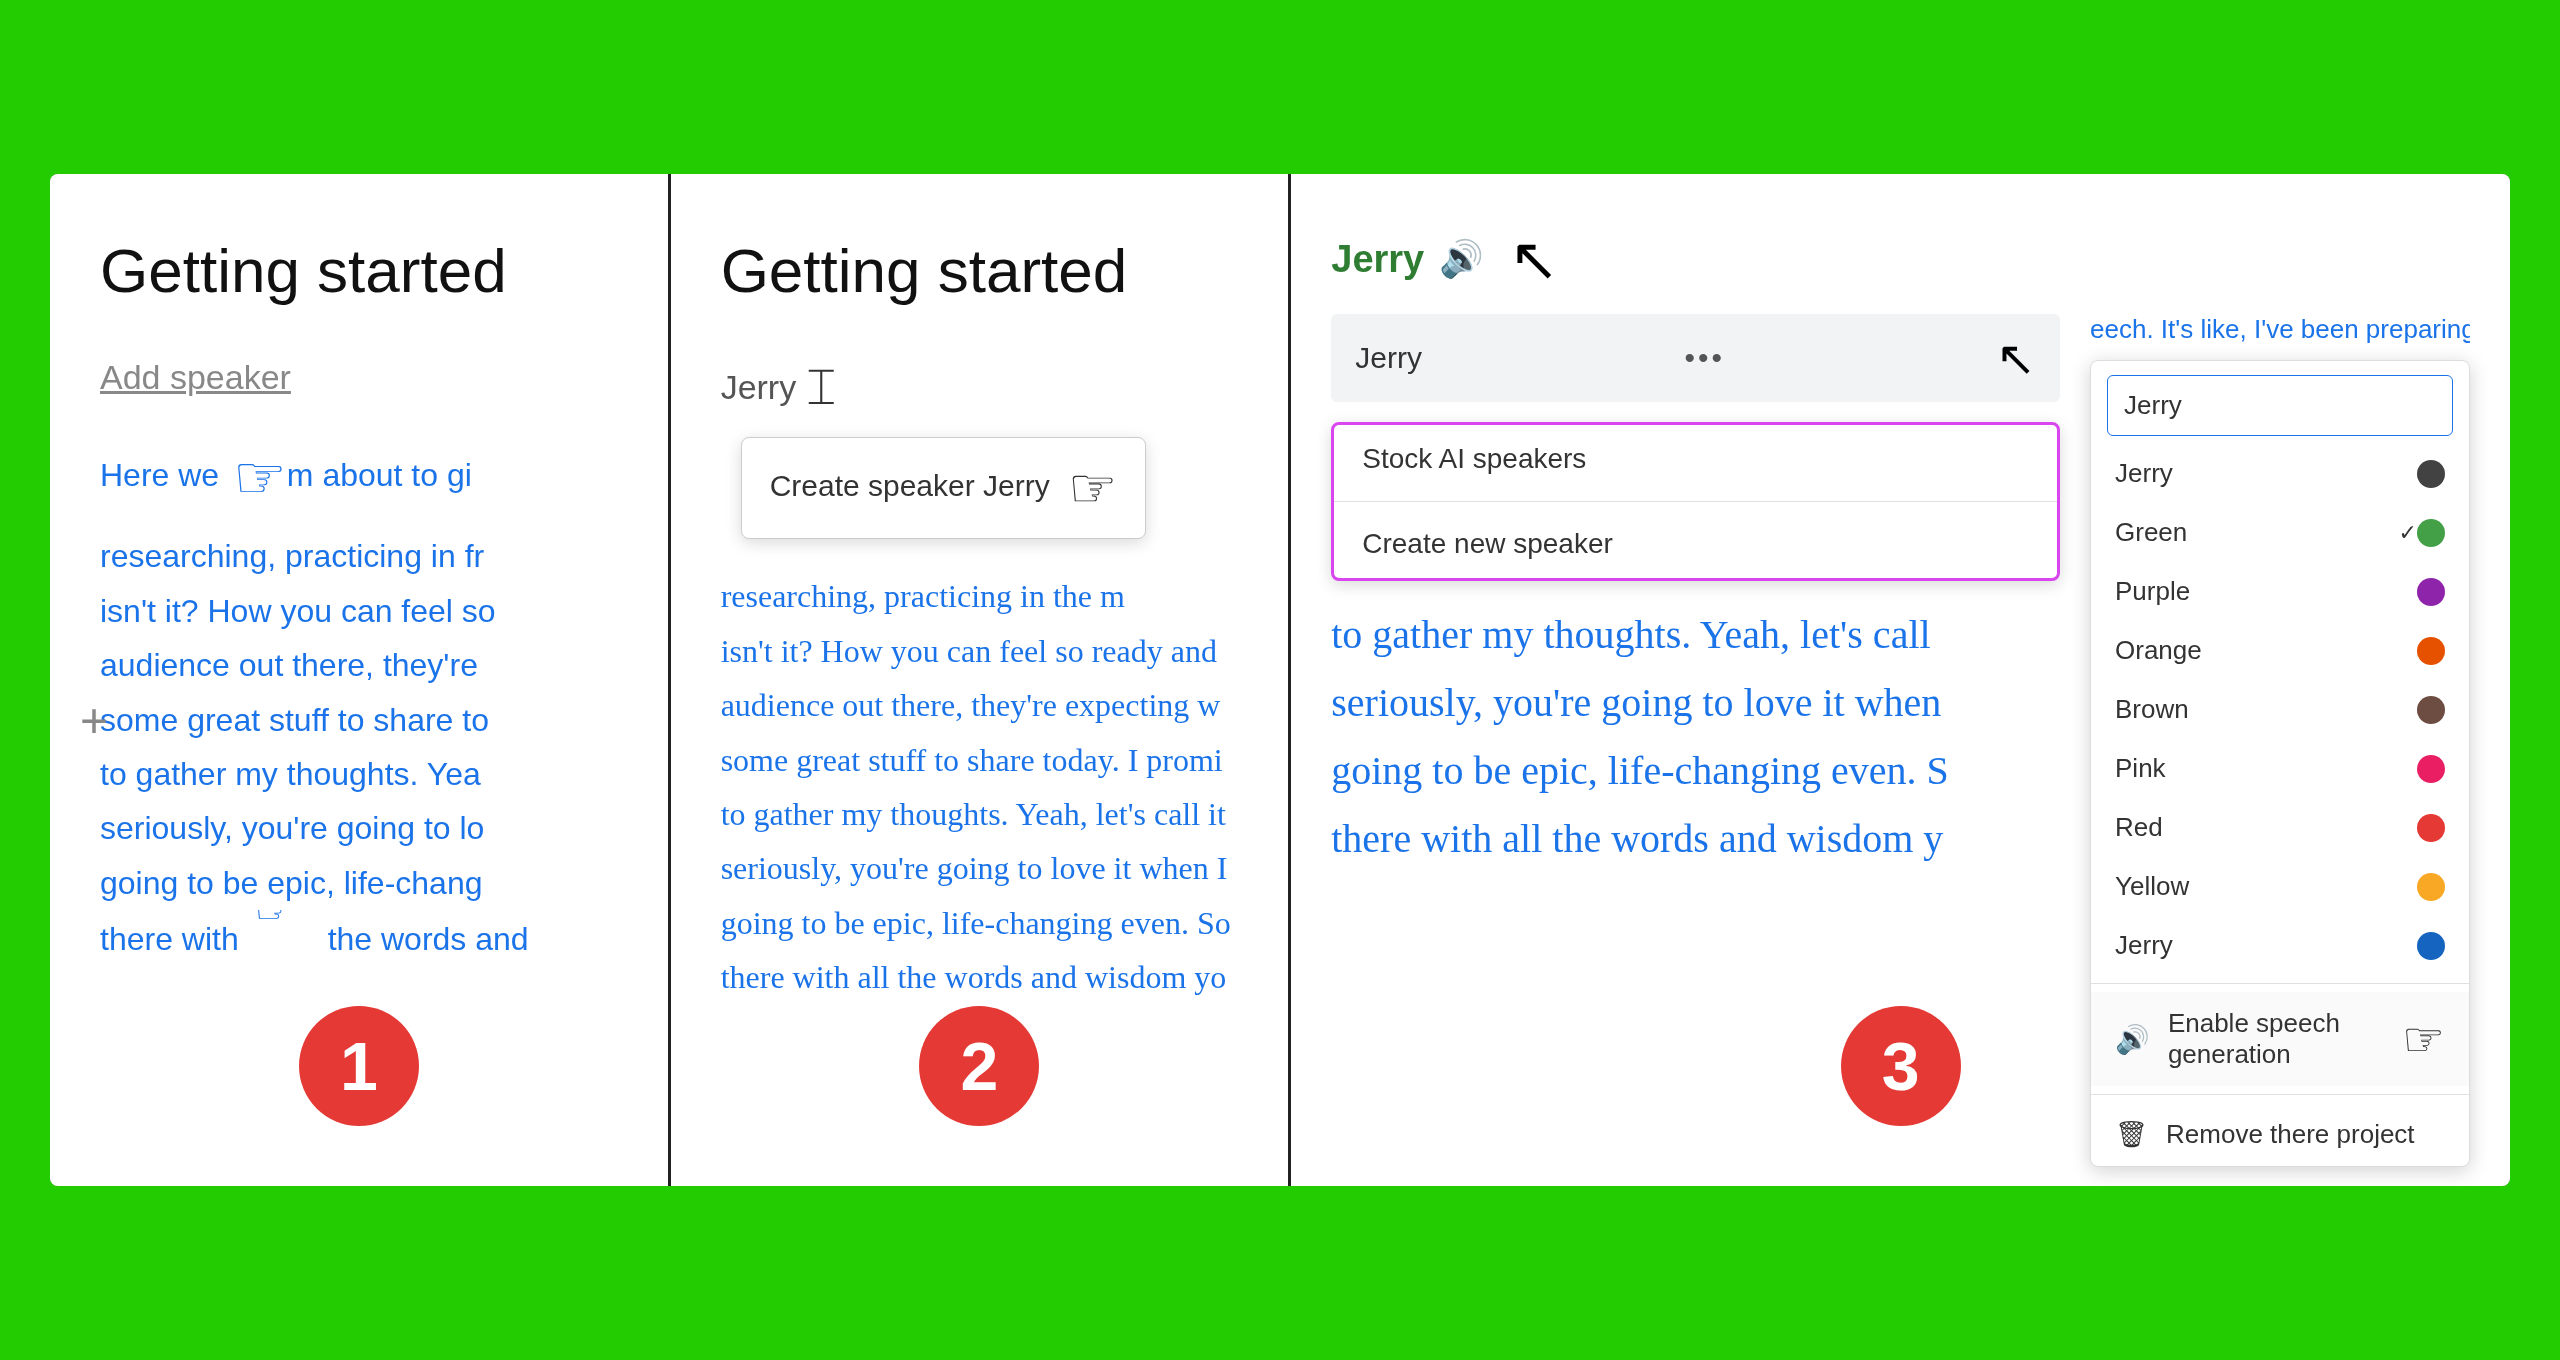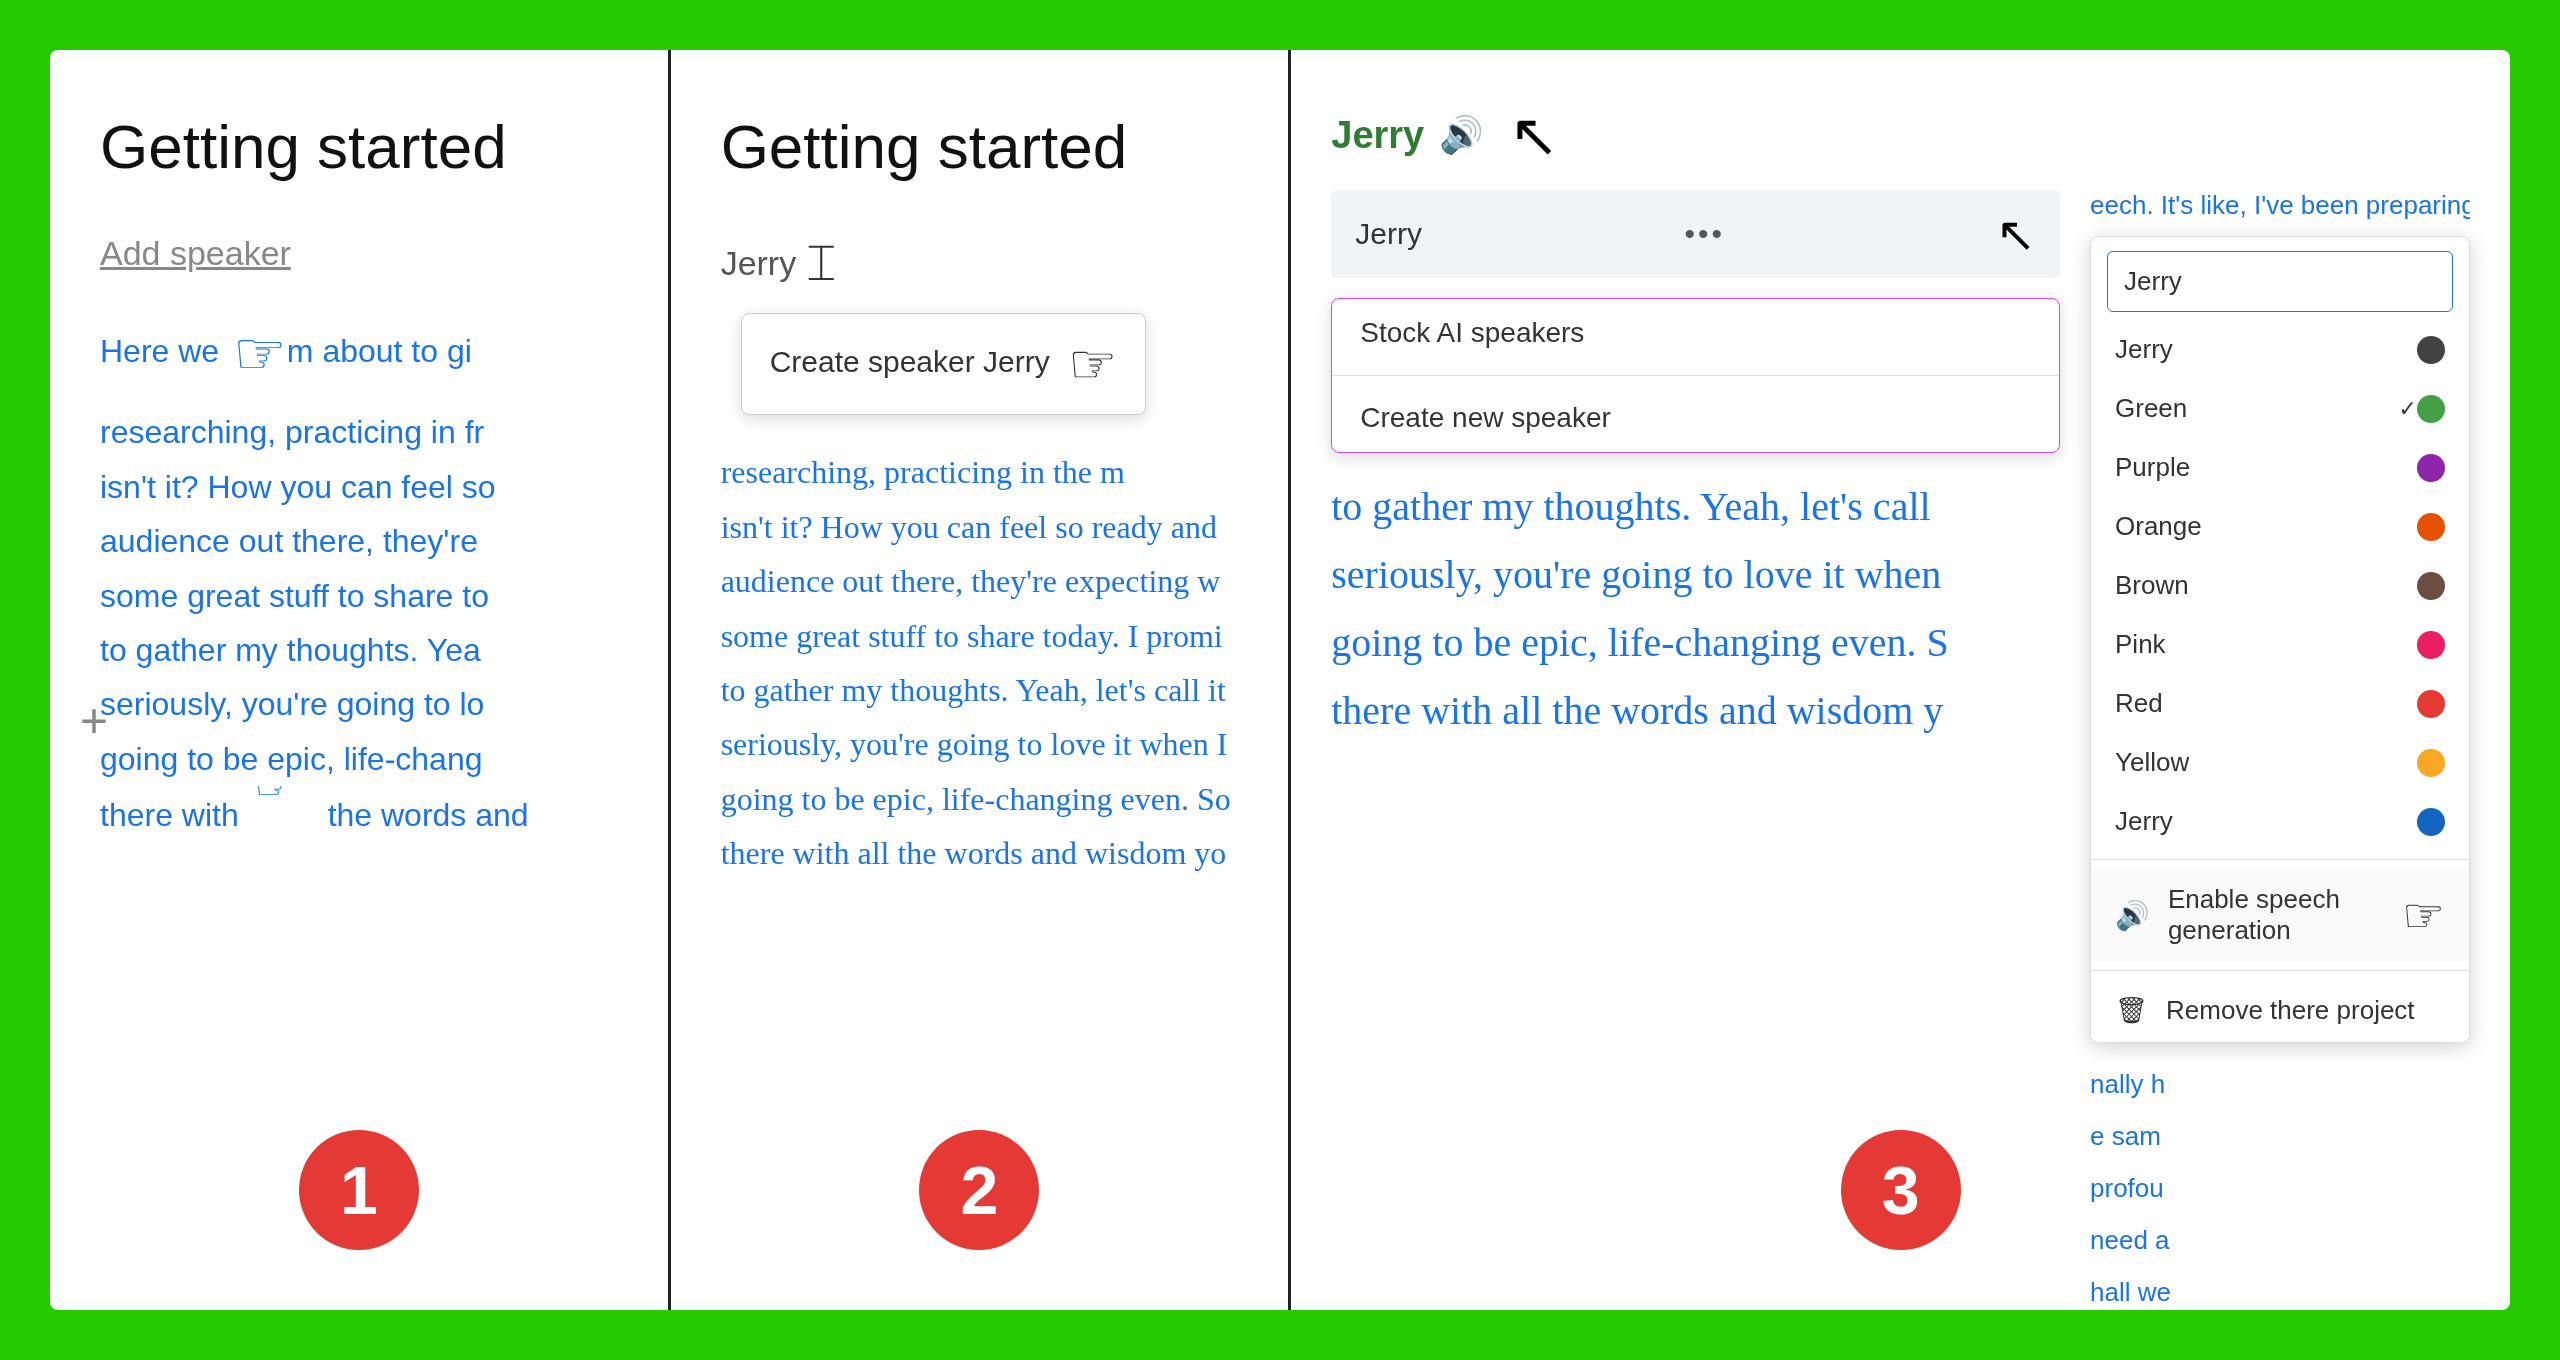--- a/index.html
+++ b/index.html
@@ -9,21 +9,21 @@
       height: 1360px;
       font-family: -apple-system, BlinkMacSystemFont, 'Segoe UI', sans-serif;
       overflow: hidden;
       display: flex;
       align-items: center;
       justify-content: center;
     }
     .main-container {
       display: flex;
       width: 2460px;
-      height: 1260px;
+      height: 1012px;
       background: #a3a3a3;
       border-radius: 8px;
       overflow: hidden;
     }
 
     
     .panel {
       flex: 1;
       background: #fff;
       padding: 60px 50px;
@@ -251,21 +251,21 @@
       gap: 18px;
       padding: 16px 24px;
       font-size: 26px;
       color: #333;
       cursor: pointer;
     }
 
     
     .left-dropdown {
       background: #fff;
-      border: 1px solid #d946ef;
+      border: 3px solid #d946ef;
       border-radius: 8px;
       box-shadow: 0 4px 16px rgba(0,0,0,0.15);
       margin-bottom: 20px;
     }
 
     
     .cursor-arrow {
       display: inline-block;
       font-size: 55px;
       color: #000;

